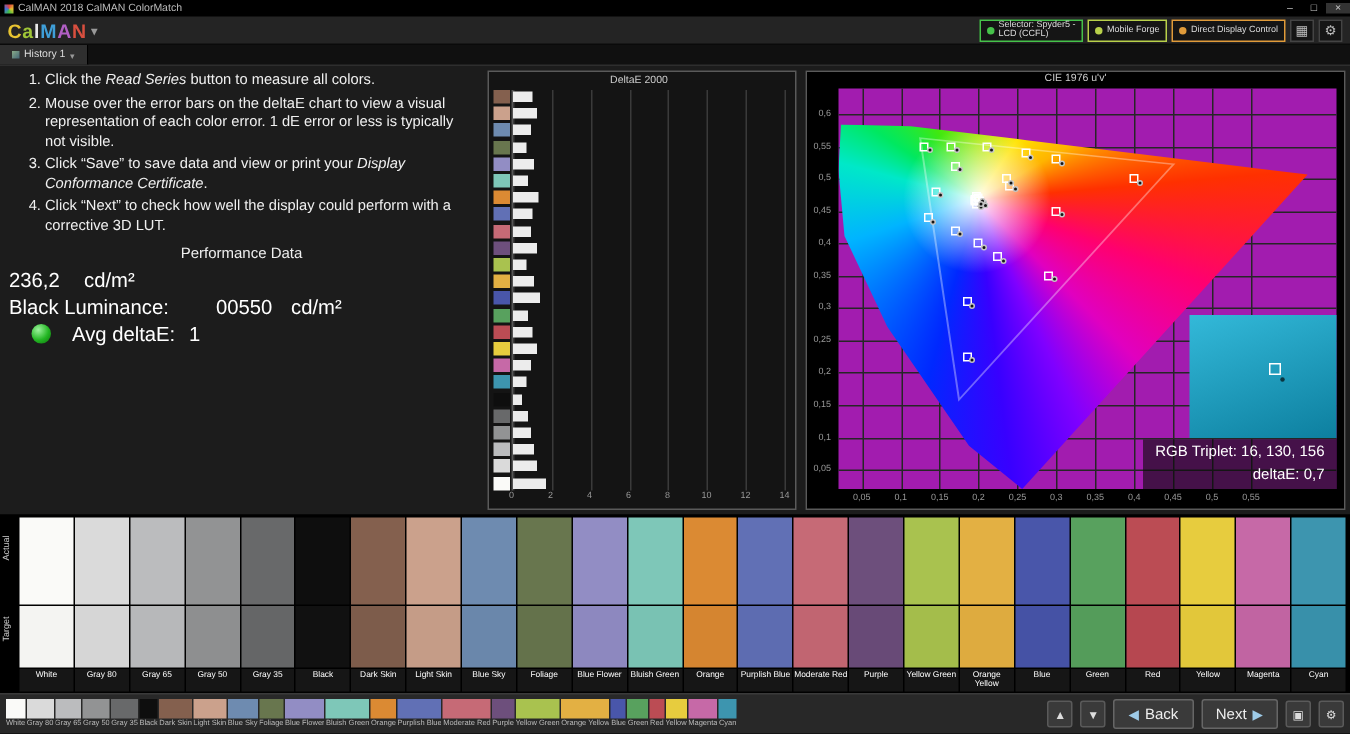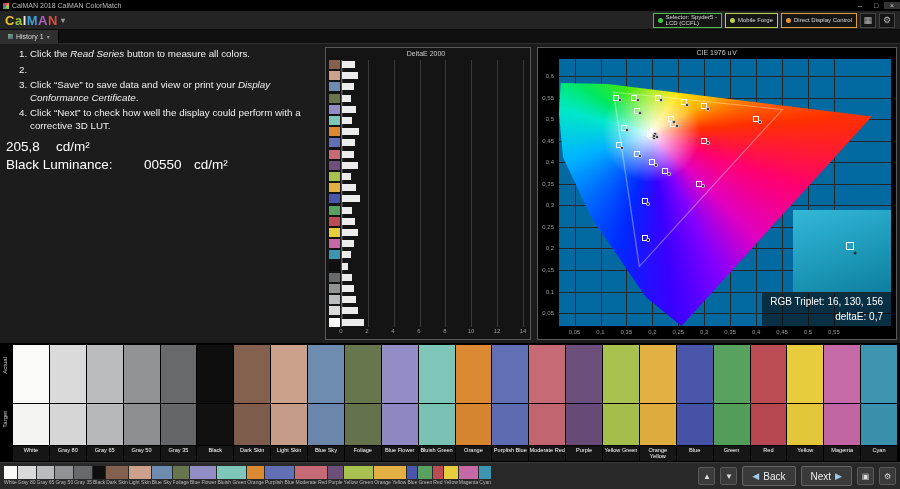--- a/index.html
+++ b/index.html
@@ -66,21 +66,21 @@
   .xlabels span{position:absolute;transform:translateX(-50%);top:0}
 
   
   .right-panel{flex:1;padding:3px}
   .cie-box{height:100%;border:1px solid #5a5a5a;background:#000;position:relative}
   .cie-title{font-size:7px;color:#ccc;text-align:center;padding-top:1px}
   .cie-ylabels{position:absolute;left:0;top:11px;bottom:13px;width:19px}
   .cie-ylabels span{position:absolute;right:3px;transform:translateY(-50%);font-size:6px;color:#999}
   .cie-xlabels{position:absolute;left:21px;right:5px;bottom:1px;height:9px}
   .cie-xlabels span{position:absolute;transform:translateX(-50%);font-size:6px;color:#999}
-  .cie-plot{position:absolute;left:21px;right:5px;top:11px;bottom:13px;background:#0369a1}
+  .cie-plot{position:absolute;left:21px;right:5px;top:11px;bottom:13px;background:#a21caf}
   .cie-vline{position:absolute;top:0;bottom:0;width:1px;background:#262626}
   .cie-hline{position:absolute;left:0;right:0;height:1px;background:#262626}
   .horseshoe{position:absolute;inset:0;
     clip-path:polygon(36.9% 100%,26.2% 89.2%,9.8% 59.5%,1.2% 36.8%,0% 20.5%,0.5% 9%,14.5% 9.4%,37.8% 12.9%,60% 16.3%,94.2% 21.5%);
     background:
       radial-gradient(circle at 27.8% 27.7%,rgba(255,255,255,.85) 0 2%,rgba(255,255,255,0) 16%),
       conic-gradient(from 0deg at 27.8% 27.7%,
         #a0e800 0deg,#ffe400 34deg,#ffb400 60deg,#ff3000 85deg,#ff0070 110deg,#e000c0 135deg,
         #8000ff 155deg,#3800ff 173deg,#0028ff 195deg,#0070ff 225deg,#00b4ff 252deg,
         #00e8c8 285deg,#00e860 304deg,#40e810 330deg,#a0e800 360deg)}
@@ -163,33 +163,39 @@
     <span>History 1</span>
     <span class="tab-caret">▾</span>
   </div>
 </div>
 
 <div class="main">
 
   <div class="left-panel">
     <ol class="instruction-list">
         <li><span>Click the </span><span class="it">Read Series</span><span> button to measure all colors.</span></li>
-        <li><br></li>
+        <li><span>Mouse over the error bars on the deltaE chart to view a visual representation of each color error. 1 dE error or less is typically not visible.</span><br></li>
         <li><span>Click “Save” to save data and view or print your </span><span class="it">Display Conformance Certificate</span><span>.</span></li>
         <li><span>Click “Next” to check how well the display could perform with a corrective 3D LUT.</span></li>
       </ol>
     <div class="perf">
+      <div class="perf-title">Performance Data</div>
       <div class="perf-row">
-        <span class="pv">205,8</span>
+        <span class="pv">236,2</span>
         <span>cd/m²</span>
       </div>
       <div class="perf-row">
         <span class="pl1">Black Luminance:</span>
         <span class="pv">00550</span>
         <span>cd/m²</span>
+      </div>
+      <div class="perf-row">
+        <span class="led"></span>
+        <span class="pl2">Avg deltaE:</span>
+        <span class="pv2">1</span>
       </div>
     </div>
   </div>
 
   <div class="mid-panel">
     <div class="chart-box">
       <div class="chart-title">DeltaE 2000</div>
       <div class="chart-body">
         <div class="swatch-col">
             <div class="de-swatch" style="background: rgb(132, 96, 78);"></div>

